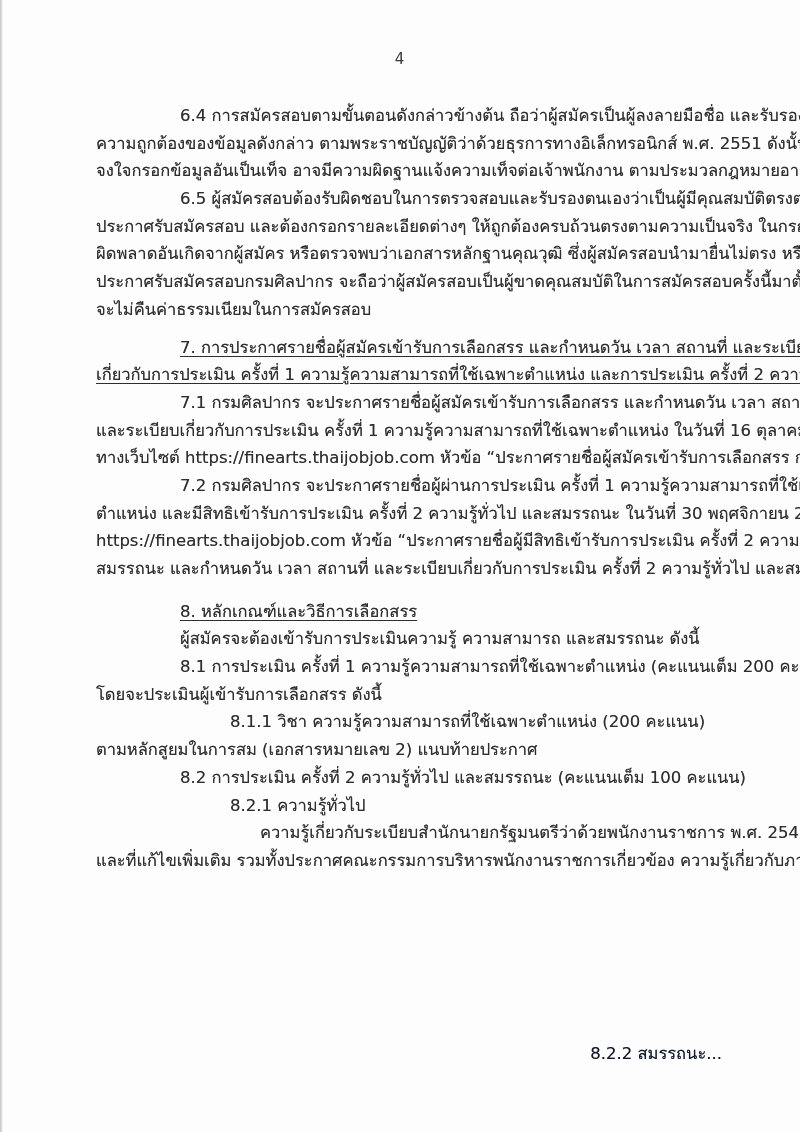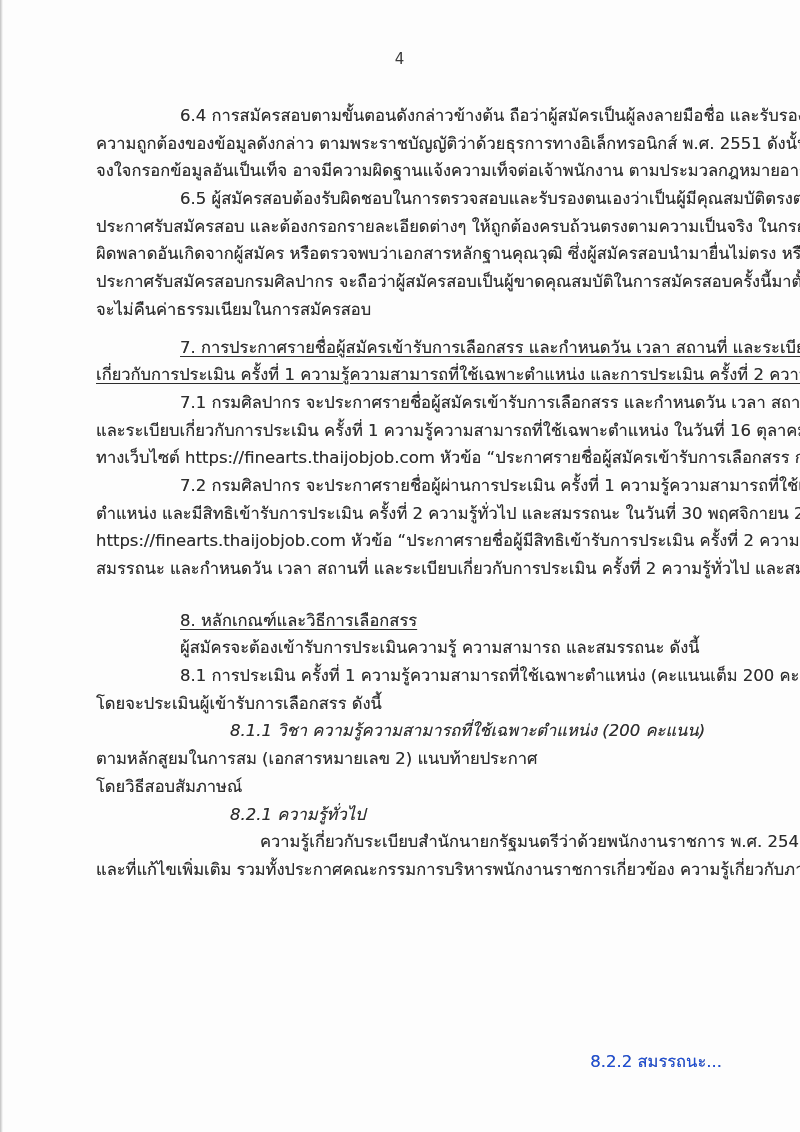--- a/index.html
+++ b/index.html
@@ -35,32 +35,32 @@
     padding: 34px 40px 0 96px;
     font-size: 16.5px;
     text-shadow: 0 0 0.35px rgba(40,40,40,.55);
   }
   .line {
     height: 27.7px;
     line-height: 27.7px;
     white-space: nowrap;
   }
   .ind1 { padding-left: 84px; }   
-  .ind2 { padding-left: 134px; font-style: italic; }  
+  .ind2 { padding-left: 134px; }  
   .ind3 { padding-left: 164px; }  
   .u { text-decoration: underline; text-underline-offset: 3px; }
   .b { font-weight: normal; }
   [data-name="section-7-heading"] { margin-top: 10px; }
-  [data-name="section-8"] { margin-top: 24px; }
+  [data-name="section-8"] { margin-top: 15px; }
   .continuation {
     position: absolute;
     right: 78px;
-    bottom: 58px;
+    bottom: 66px;
     font-size: 16.5px;
-    color: #1d4ed8;
+    color: #0f172a;
     text-shadow: 0 0 0.35px rgba(40,40,40,.55);
   }
 </style>
 </head>
 <body>
 
 <div class="page" data-name="scanned-document-page">
   <div class="scan-edge" data-name="scan-edge-artifact"></div>
 
   <div class="pageno" data-name="page-number">4</div>
@@ -93,21 +93,21 @@
         <div class="line" data-name="text-line">https://finearts.thaijobjob.com  หัวข้อ “ประกาศรายชื่อผู้มีสิทธิเข้ารับการประเมิน ครั้งที่ 2 ความรู้ทั่วไป และ</div>
         <div class="line" data-name="text-line">สมรรถนะ และกำหนดวัน เวลา สถานที่ และระเบียบเกี่ยวกับการประเมิน ครั้งที่ 2 ความรู้ทั่วไป และสมรรถนะ”</div>
       </div>
       <div data-name="section-8">
         <div class="line ind1 u" data-name="text-line">8. หลักเกณฑ์และวิธีการเลือกสรร</div>
         <div class="line ind1" data-name="text-line">ผู้สมัครจะต้องเข้ารับการประเมินความรู้ ความสามารถ และสมรรถนะ ดังนี้</div>
         <div class="line ind1" data-name="text-line">8.1 การประเมิน ครั้งที่ 1 ความรู้ความสามารถที่ใช้เฉพาะตำแหน่ง (คะแนนเต็ม 200 คะแนน)</div>
         <div class="line" data-name="text-line">โดยจะประเมินผู้เข้ารับการเลือกสรร  ดังนี้</div>
         <div class="line ind2" data-name="text-line">8.1.1 วิชา ความรู้ความสามารถที่ใช้เฉพาะตำแหน่ง (200 คะแนน)</div>
         <div class="line" data-name="text-line"><span data-name="text-segment">ตามหลักสูยมในการสม </span><span class="b" data-name="emphasized-text">(เอกสารหมายเลข 2)</span><span data-name="text-segment"> แนบท้ายประกาศ</span></div>
-        <div class="line" data-name="text-line">โดยวิธีสอบสัมภาษณ์</div>
+        <div class="line ind1" data-name="text-line">8.2 การประเมิน ครั้งที่ 2 ความรู้ทั่วไป และสมรรถนะ (คะแนนเต็ม 100 คะแนน)</div>
         <div class="line ind2" data-name="text-line">8.2.1 ความรู้ทั่วไป</div>
         <div class="line ind3" data-name="text-line">ความรู้เกี่ยวกับระเบียบสำนักนายกรัฐมนตรีว่าด้วยพนักงานราชการ พ.ศ. 2547</div>
         <div class="line" data-name="text-line">และที่แก้ไขเพิ่มเติม รวมทั้งประกาศคณะกรรมการบริหารพนักงานราชการเกี่ยวข้อง ความรู้เกี่ยวกับภารกิจของ</div>
       </div>
     </div>
 
   <div class="continuation" data-name="continuation-note">8.2.2 สมรรถนะ...</div>
 </div>
 
 </body></html>

